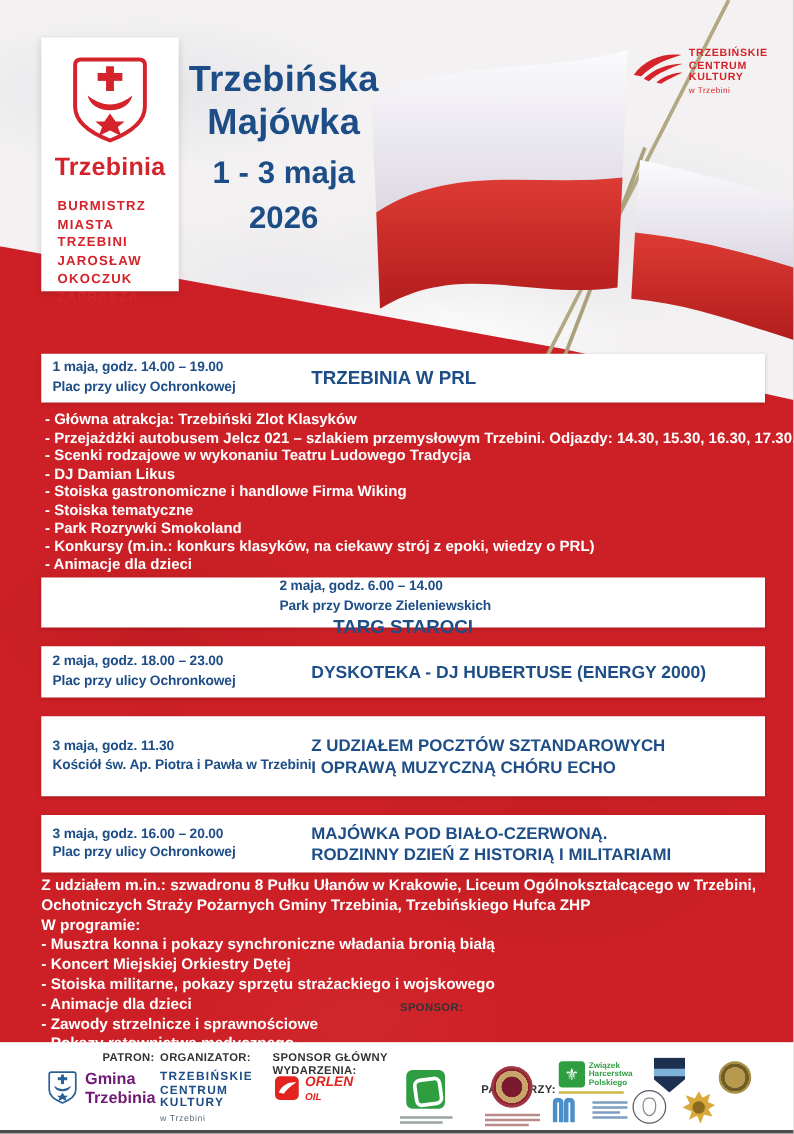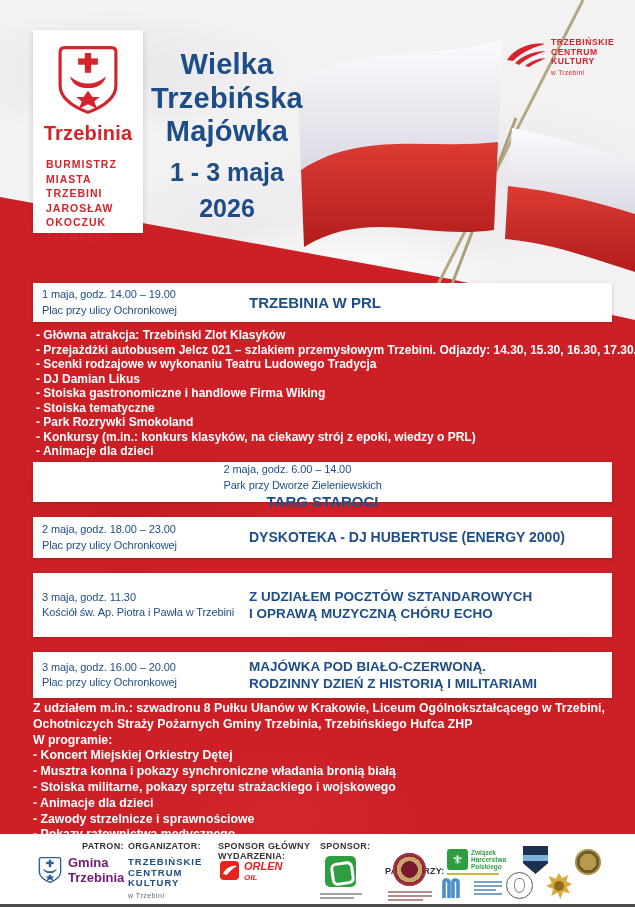--- a/index.html
+++ b/index.html
@@ -34,21 +34,21 @@
   .year-line{font-size:25px;margin-top:7px;}
   
   .tck-top{position:absolute;left:505px;top:38px;display:flex;align-items:flex-start;z-index:3;}
   .tck-text{margin-left:4px;color:#d4232a;font-weight:bold;font-size:8.5px;line-height:9.5px;letter-spacing:.6px;}
   .tck-sub{font-size:6.5px;font-weight:normal;letter-spacing:.4px;margin-top:1px;}
   
   .flags{position:absolute;left:0;top:0;z-index:1;}
   
   .bar{position:absolute;left:33px;width:579px;background:#fff;display:flex;align-items:center;
        box-shadow:0 1px 3px rgba(80,10,10,.25);z-index:2;}
-  .bar-left{width:207px;padding-left:9px;flex:none;color:#1e4e87;font-weight:normal;
+  .bar-left{width:207px;padding-left:9px;flex:none;color:#1e4e87;font-weight:bold;
             font-size:11px;line-height:15.5px;white-space:nowrap;letter-spacing:-.1px;}
   .bar-right{flex:1;color:#1e4e87;font-weight:bold;font-size:14px;line-height:17px;white-space:nowrap;}
   .bar-right.small{font-size:13.5px;}
   
   .program{position:absolute;left:36px;top:328px;width:596px;color:#fff;
            font-size:12px;font-weight:600;line-height:14.5px;white-space:nowrap;z-index:2;}
   .finale{position:absolute;left:33px;top:701px;width:590px;color:#fff;
           font-size:12.3px;font-weight:600;line-height:15.8px;z-index:2;}
   .finale .intro{font-weight:bold;}
   .finale .item{white-space:nowrap;}
@@ -143,21 +143,20 @@
       <div>BURMISTRZ</div>
       <div>MIASTA</div>
       <div>TRZEBINI</div>
       <div>JAROSŁAW</div>
       <div>OKOCZUK</div>
       <div>ZAPRASZA</div>
     </div>
   </div>
 
   <div class="title-block">
-    <div class="title-line">Wielka</div>
     <div class="title-line">Trzebińska</div>
     <div class="title-line">Majówka</div>
     <div class="date-line">1 - 3 maja</div>
     <div class="year-line">2026</div>
   </div>
 
   <div class="tck-top">
     <svg width="42" height="30" viewBox="0 0 42 30">
       <path d="M2,22 C10,10 26,4 40,6 C30,9 18,13 8,23 Z" fill="#d4232a"></path>
       <path d="M10,25 C18,17 30,13 41,13 C32,16 22,20 14,27 Z" fill="#d4232a"></path>
@@ -226,22 +225,22 @@
     <div class="bar-right small">
       <div>MAJÓWKA POD BIAŁO-CZERWONĄ.</div>
       <div>RODZINNY DZIEŃ Z HISTORIĄ I MILITARIAMI</div>
     </div>
   </div>
 
   <div class="finale">
     <div class="intro">Z udziałem m.in.: szwadronu 8 Pułku Ułanów w Krakowie, Liceum Ogólnokształcącego w Trzebini,</div>
     <div class="intro">Ochotniczych Straży Pożarnych Gminy Trzebinia, Trzebińskiego Hufca ZHP</div>
     <div class="intro">W programie:</div>
+    <div class="item">- Musztra konna i pokazy synchroniczne władania bronią białą</div>
     <div class="item">- Koncert Miejskiej Orkiestry Dętej</div>
-    <div class="item">- Musztra konna i pokazy synchroniczne władania bronią białą</div>
     <div class="item">- Stoiska militarne, pokazy sprzętu strażackiego i wojskowego</div>
     <div class="item">- Animacje dla dzieci</div>
     <div class="item">- Zawody strzelnicze i sprawnościowe</div>
     <div class="item">- Pokazy ratownictwa medycznego</div>
   </div>
 
   <div class="footer"></div>
   <div class="f-label" style="left:38px;top:841px;z-index:5;padding-left:44px;">PATRON:</div>
   <div class="gmina">
     <svg width="24" height="28" viewBox="0 0 70 80">
@@ -274,21 +273,21 @@
       <svg width="19" height="19" viewBox="0 0 19 19">
         <path d="M3,13 C6,6 13,4 17,5 C12,8 9,11 7,14 Z" fill="#fff"></path>
       </svg>
     </div>
     <div class="orlen-text">
       <div>ORLEN</div>
       <div class="orlen-sub">OIL</div>
     </div>
   </div>
 
-  <div class="f-label" style="left:320px;top:841px;z-index:5;">SPONSOR:</div>
+  <div class="f-label" style="left:320px;top:801px;z-index:5;">SPONSOR:</div>
   <div class="bank"></div>
   <div class="bank-cap">
     <div class="cap-bar"></div>
     <div class="cap-bar c2"></div>
   </div>
 
   <div class="f-label" style="left:385px;top:841px;z-index:5;margin-top:25px;">PARTNERZY:</div>
   <div class="pz osp-badge"></div>
   <div class="pz osp-cap">
     <div class="cap-bar"></div>

